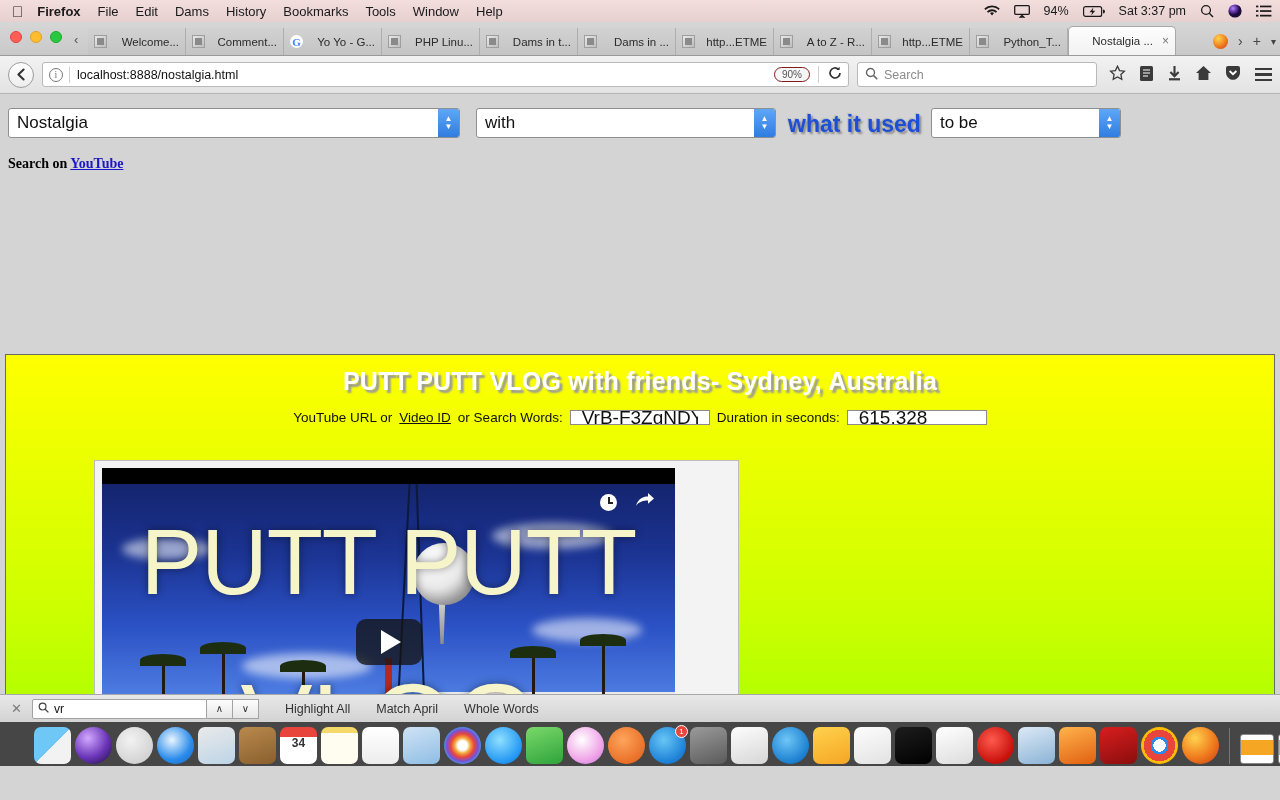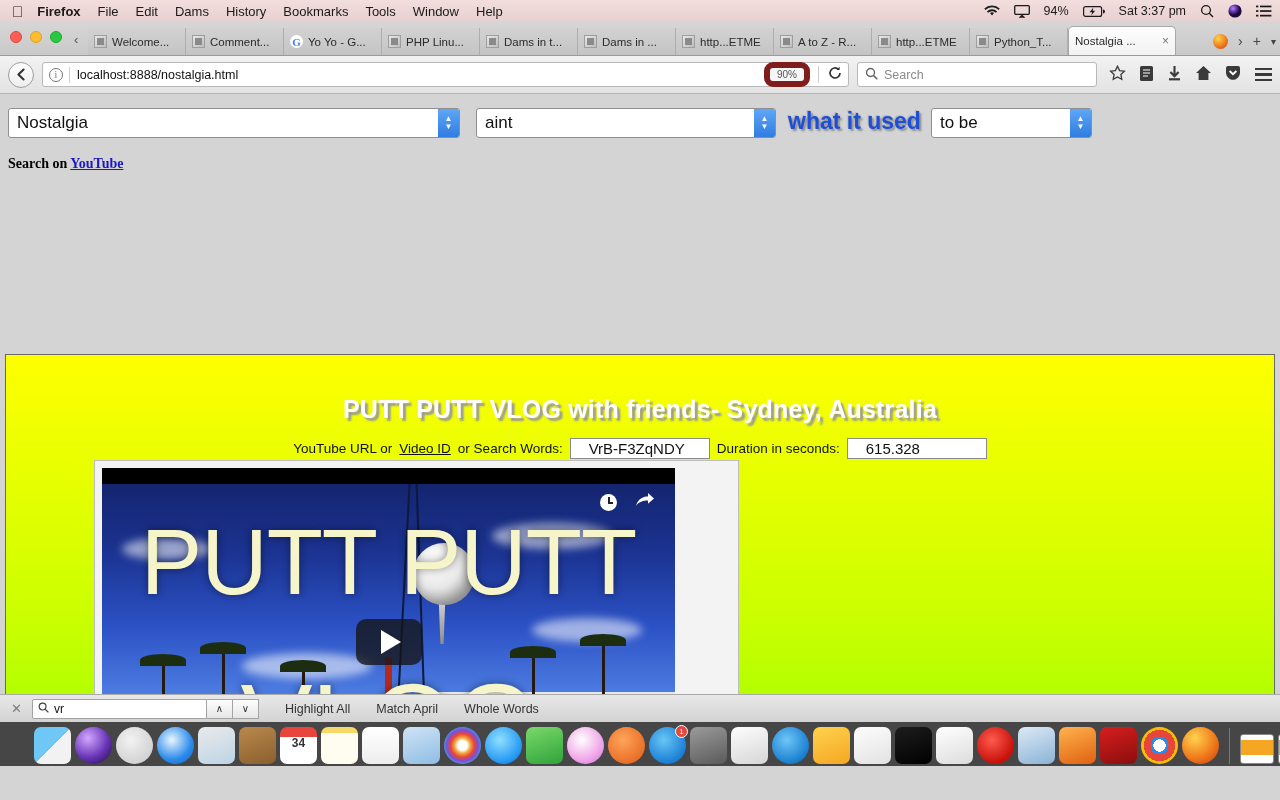--- a/index.html
+++ b/index.html
@@ -44,21 +44,21 @@
     font-size: 13px; }
   .tabs { display: flex; align-items: flex-end; margin-left: 88px; height: 34px; }
   .tab {
     height: 27px; width: 98px; display: flex; align-items: center;
     gap: 5px; padding: 0 6px;
     font-size: 11.5px; color: #2b2b2b;
     border-right: 1px solid #aeaeae;
     background: linear-gradient(180deg,#d2d2d2,#c4c4c4);
     overflow: hidden; white-space: nowrap;
   }
-  .tab .tlabel { overflow: hidden; text-overflow: ellipsis; flex: 1; }
+  .tab .tlabel { overflow: hidden; text-overflow: ellipsis; flex: 1; text-align: right; }
   .tab.active {
     background: linear-gradient(180deg,#fdfdfd,#f2f2f2);
     border: 1px solid #a8a8a8; border-bottom: none;
     border-radius: 5px 5px 0 0;
     height: 29px; width: 108px;
     justify-content: center;
     position: relative; z-index: 3;
   }
   .favicon {
     width: 13px; height: 13px; flex: none;
@@ -96,90 +96,90 @@
     border-radius: 3px; display: flex; align-items: center; padding: 0 6px;
     font-size: 12.5px; color: #222;
   }
   .infoicon { width: 14px; height: 14px; border-radius: 50%;
     border: 1.3px solid #777; color: #777; font-size: 10px;
     display: flex; align-items: center; justify-content: center;
     font-family: "Liberation Serif", serif; margin-right: 6px; flex: none; }
   .urlsep { width: 1px; height: 16px; background: #cfcfcf; margin-right: 7px; }
   .urltext { color: #111; }
   .zoombadge { margin-left: auto; font-size: 10px; color: #555;
-    border: 6px solid #7f1d1d; border-radius: 9px; padding: 1px 7px;
+    border: 1px solid #7f1d1d; border-radius: 9px; padding: 1px 7px;
     background: #f6f6f6; }
   .reloadbtn { margin-left: 8px; font-size: 15px; color: #333;
     padding-left: 9px; border-left: 1px solid #cfcfcf; }
   .searchwrap {
     width: 240px; height: 25px; background: #fff; border: 1px solid #b9b9b9;
     border-radius: 3px; display: flex; align-items: center; padding: 0 7px;
     margin-left: 8px; font-size: 12.5px; color: #8b8b8b; gap: 6px;
   }
   .navicons { display: flex; align-items: center; gap: 13px;
     margin-left: 12px; font-size: 15px; color: #3a3a3a; }
   .hamburger { margin-left: 14px; display: flex; flex-direction: column;
     gap: 3px; }
   .hamburger span { display: block; width: 17px; height: 2.4px; background: #3a3a3a; }
 
   
   .page {
     width: 1280px; height: 600px;
     background: #d4d4d4; position: relative; overflow: hidden;
   }
   .selrow {
-    display: flex; align-items: flex-start; gap: 0;
+    display: flex; align-items: flex-end; gap: 0;
     padding: 14px 0 0 8px;
   }
   .sel {
     height: 30px; background: #fff; border: 1px solid #8f8f8f;
     border-radius: 3px; display: flex; align-items: center;
     font-size: 17px; color: #111; padding-left: 8px; position: relative;
   }
   .sel .arrows {
     width: 21px; height: 28px; margin-left: auto; flex: none;
     background: linear-gradient(180deg,#5ea7f7,#2f7de0);
     border-radius: 0 2px 2px 0;
     display: flex; flex-direction: column; align-items: center;
     justify-content: center; color: #fff; font-size: 8px; line-height: 8px;
   }
   .sel1 { width: 452px; }
   .sel2 { width: 300px; margin-left: 16px; }
-  .sel3 { width: 161px; margin-left: 10px; }
+  .sel3 { width: 190px; margin-left: 10px; }
   .shadowtext {
     font-size: 23px; font-weight: bold; color: #1d4ed8;
     text-shadow: 2px 2px 2px #8d8d8d, -1px -1px 1px #b9b9b9;
     margin-left: 12px; white-space: nowrap;
   }
   .byline { font-family: "Liberation Serif", serif; font-weight: bold;
     font-size: 15px; color: #000; padding: 16px 0 0 8px; }
   .searchline { font-family: "Liberation Serif", serif; font-weight: bold;
     font-size: 14px; color: #000; padding: 18px 0 0 8px; }
   .searchline a { color: #1a17c9; text-decoration: underline; }
 
   .panel {
     position: absolute; left: 5px; top: 260px; width: 1270px; height: 470px;
     background: linear-gradient(180deg,#ffff00 0%,#ccff00 55%,#8fff00 100%);
     border: 1px solid #6a6a6a;
   }
   .panel-title {
-    text-align: center; padding-top: 40px;
+    text-align: center; padding-top: 12px;
     font-size: 25px; font-weight: bold; color: #fff;
     text-shadow: 3px 3px 2px #9a9a9a;
     letter-spacing: 0.2px;
   }
   .panel-form {
     display: flex; align-items: center; justify-content: center;
     gap: 7px; margin-top: 14px; font-size: 13.5px; color: #111;
   }
   .panel-form a { color: #111; text-decoration: underline; }
   .panel-form input {
-    height: 21px; border: 1px solid #8b8b8b; background: #fff;
-    font-family: "Liberation Sans", sans-serif; font-size: 15px;
-    color: #111; padding: 0 18px;
+    height: 15px; border: 1px solid #8b8b8b; background: #fff;
+    font-family: "Liberation Sans", sans-serif; font-size: 19px;
+    color: #111; padding: 0 11px;
   }
   #video-id-input { width: 140px; }
   #duration-input { width: 140px; }
 
   .videobox {
     position: absolute; left: 88px; top: 105px;
     width: 645px; height: 365px;
     border: 1px solid #bdbdbd; background: #f3f3f3; padding: 7px;
   }
   .thumb {
@@ -482,21 +482,21 @@
   </div>
 
   <div class="page">
 
     <div class="selrow">
       <div class="sel sel1">
         <span>Nostalgia</span>
         <span class="arrows">▲<br>▼</span>
       </div>
       <div class="sel sel2">
-        <span>aint</span>
+        <span>with</span>
         <span class="arrows">▲<br>▼</span>
       </div>
       <div class="shadowtext">what it used</div>
       <div class="sel sel3">
         <span>to be</span>
         <span class="arrows">▲<br>▼</span>
       </div>
     </div>
 
     <div class="searchline">

